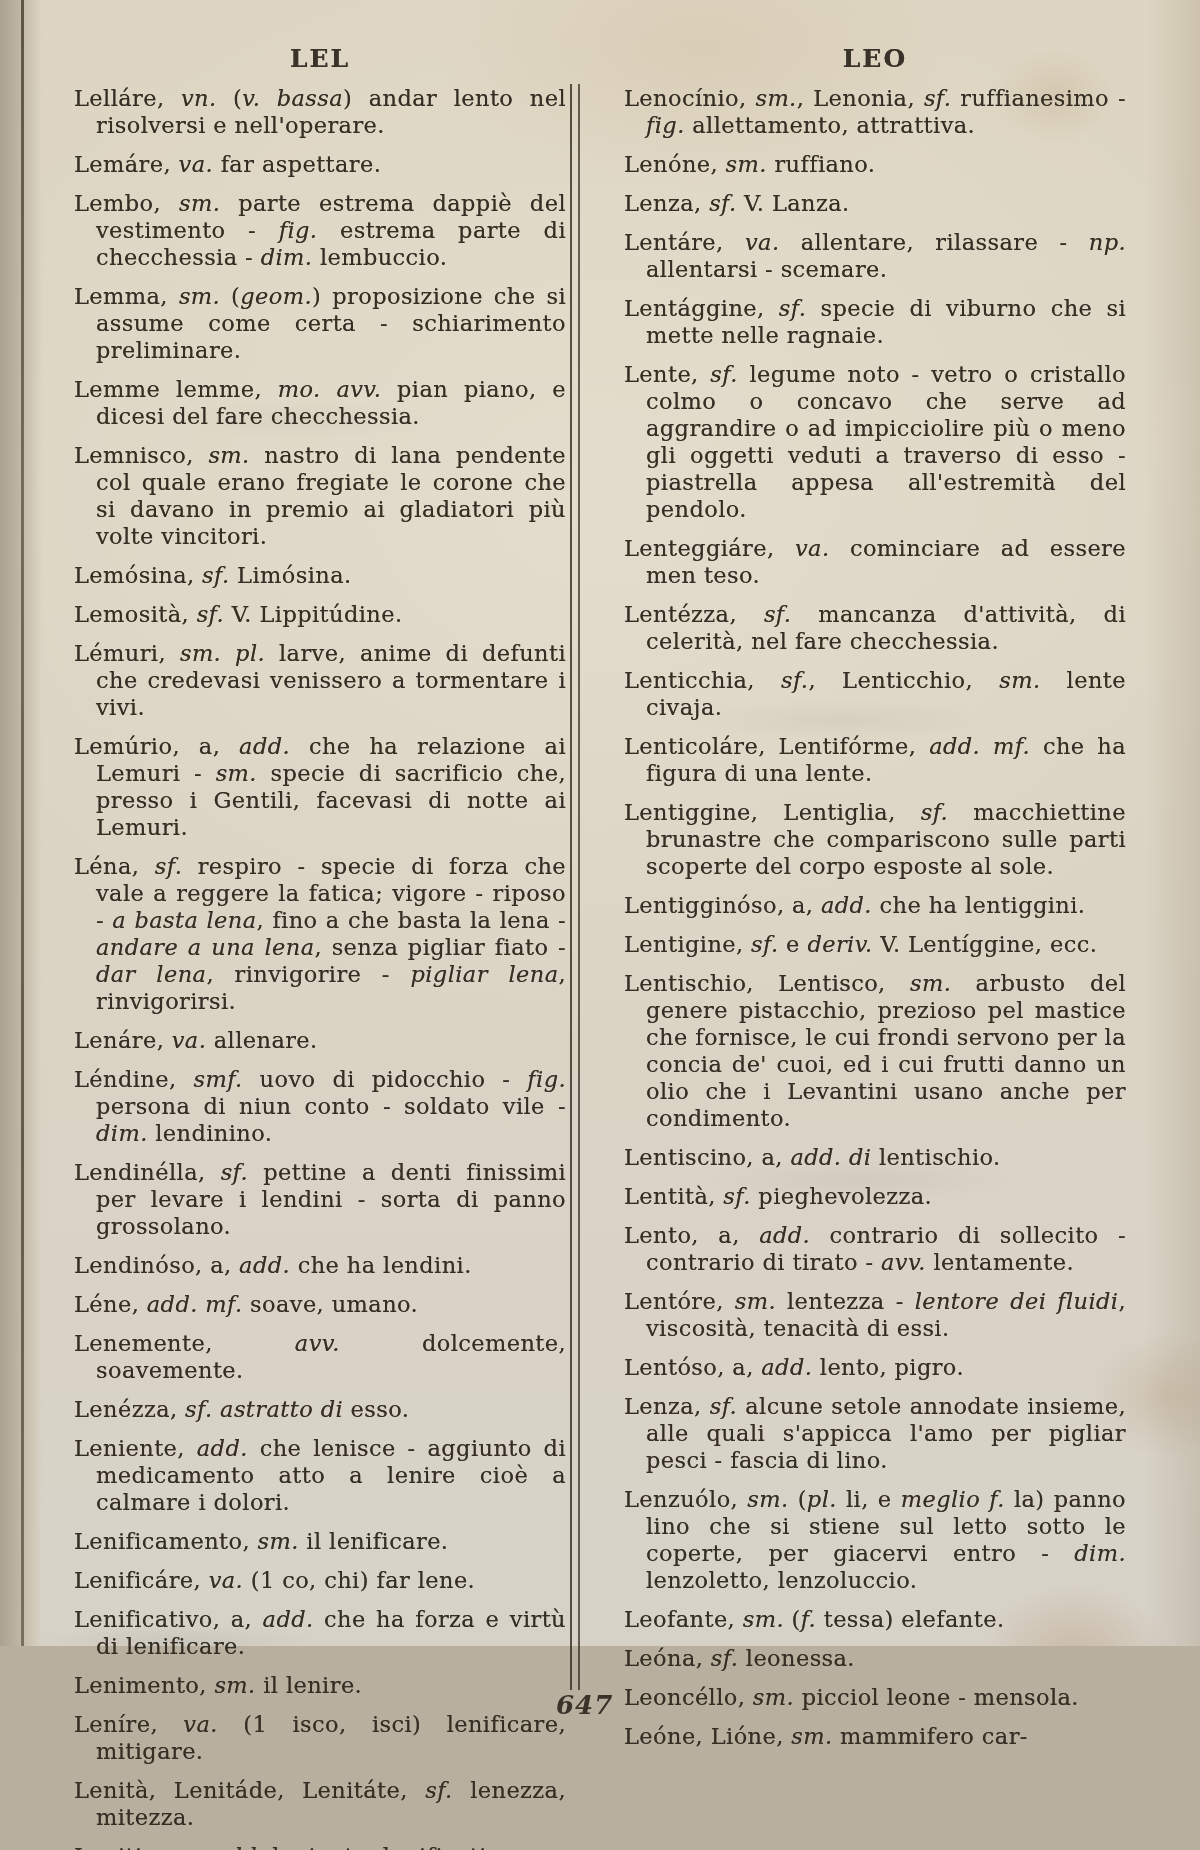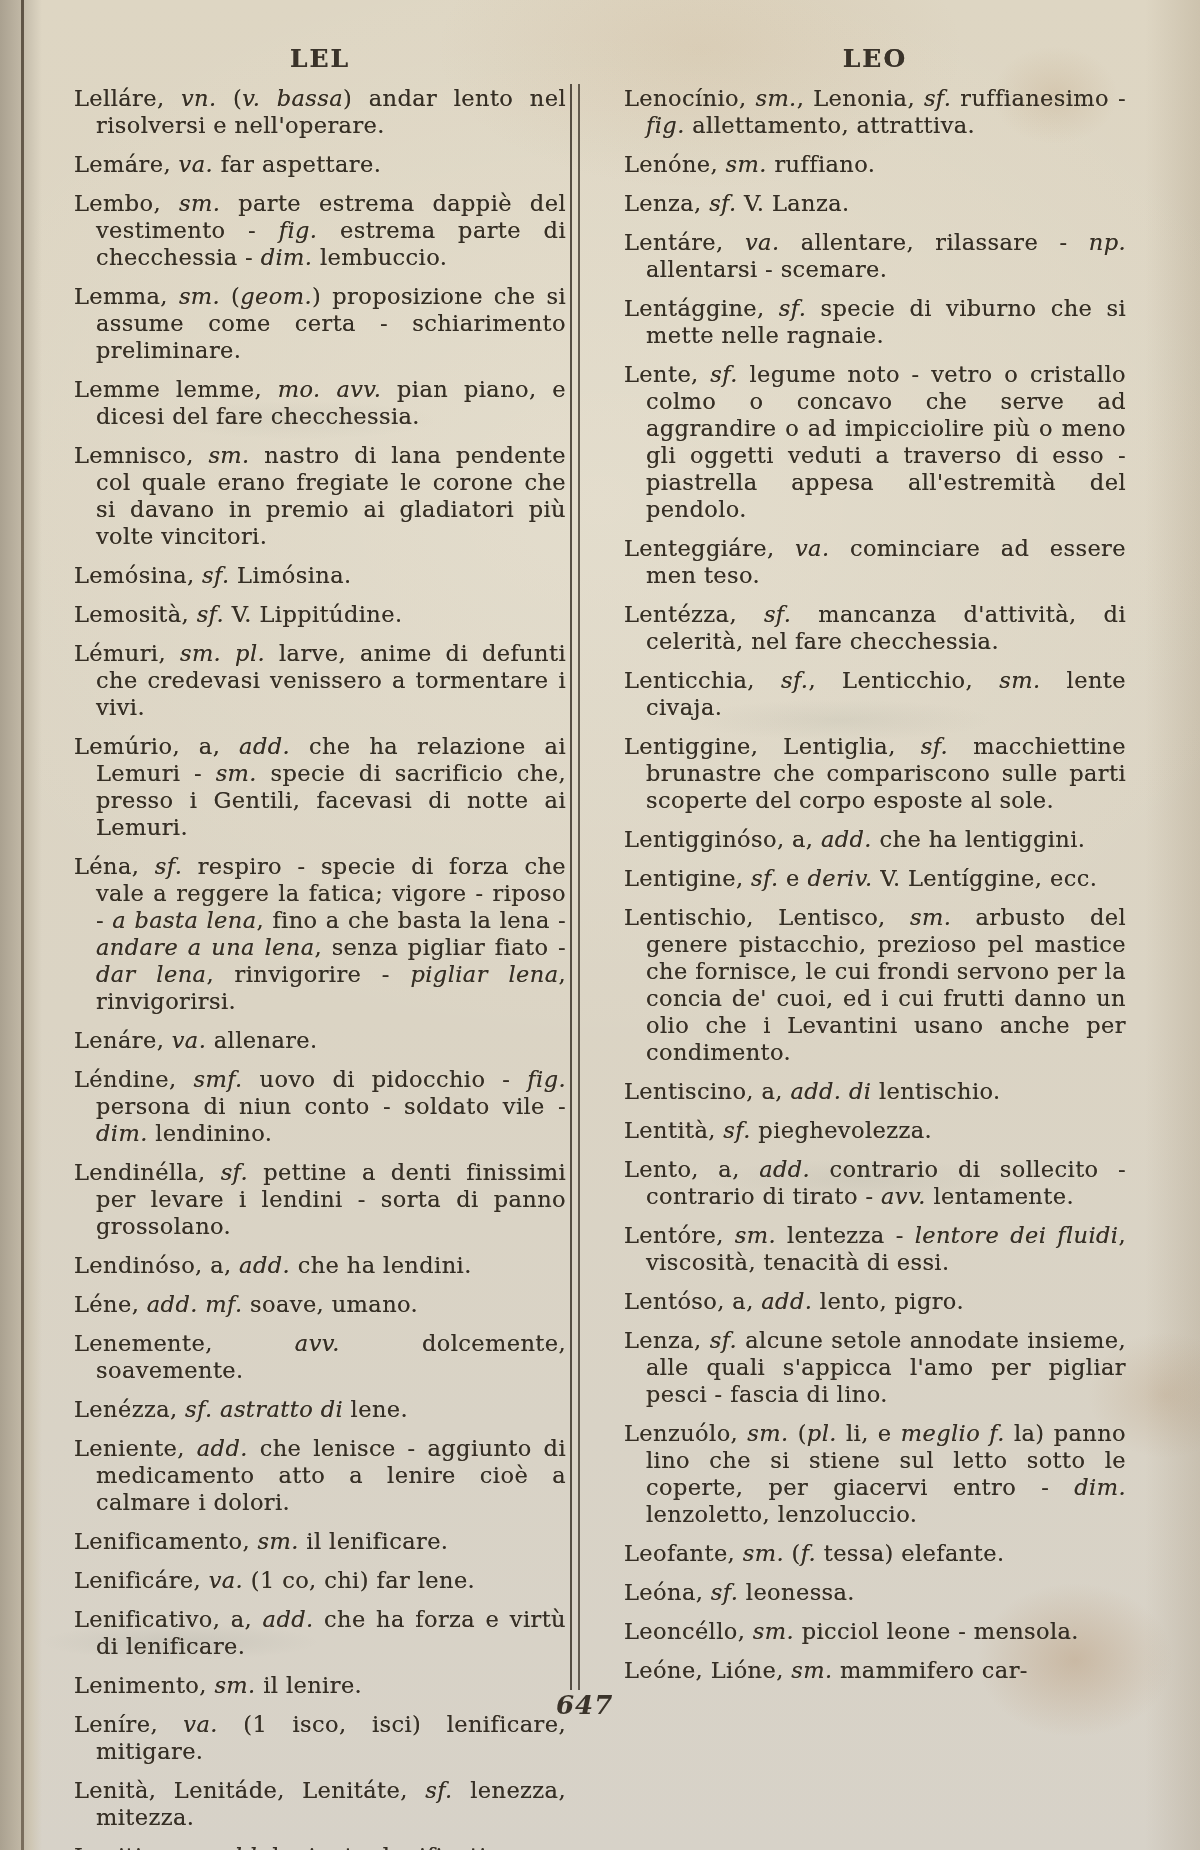--- a/index.html
+++ b/index.html
@@ -4,21 +4,21 @@
 <style>
   html, body { margin: 0; padding: 0; }
   body {
     width: 1200px; height: 1850px;
     background: #b8af9f;
     font-family: "DejaVu Serif", serif;
     overflow: hidden;
   }
   .page {
     position: relative;
-    width: 1200px; height: 1850px;
+    width: 1200px; height: 1646px;
     background:
       radial-gradient(ellipse 380px 200px at 700px 50px,  rgba(170,120,60,0.10), transparent 70%),
       radial-gradient(ellipse 140px 110px at 1075px 1660px, rgba(158,108,58,0.25), transparent 70%),
       radial-gradient(ellipse 110px 90px  at 1165px 1395px, rgba(150,102,52,0.16), transparent 70%),
       radial-gradient(ellipse 90px 70px   at 1055px 95px,   rgba(160,112,60,0.14), transparent 70%),
       radial-gradient(ellipse 900px 700px at 600px 500px,  rgba(255,252,240,0.20), transparent 80%),
       linear-gradient(270deg, rgba(125,105,75,0.18), rgba(125,105,75,0.0) 55px),
       linear-gradient(180deg, #ded6c3 0%, #dbd4c4 55%, #d7d2c8 100%);
     color: #332c22;
   }
@@ -108,21 +108,21 @@
         <p class="entry"><span>Lemosità, </span><span class="it">sf.</span><span> V. Lippitúdine.</span></p>
         <p class="entry"><span>Lémuri, </span><span class="it">sm. pl.</span><span> larve, anime di defunti che credevasi venissero a tormentare i vivi.</span></p>
         <p class="entry"><span>Lemúrio, a, </span><span class="it">add.</span><span> che ha relazione ai Lemuri - </span><span class="it">sm.</span><span> specie di sacrificio che, presso i Gentili, facevasi di notte ai Lemuri.</span></p>
         <p class="entry"><span>Léna, </span><span class="it">sf.</span><span> respiro - specie di forza che vale a reggere la fatica; vigore - riposo - </span><span class="it">a basta lena</span><span>, fino a che basta la lena - </span><span class="it">andare a una lena</span><span>, senza pigliar fiato - </span><span class="it">dar lena</span><span>, rinvigorire - </span><span class="it">pigliar lena</span><span>, rinvigorirsi.</span></p>
         <p class="entry"><span>Lenáre, </span><span class="it">va.</span><span> allenare.</span></p>
         <p class="entry"><span>Léndine, </span><span class="it">smf.</span><span> uovo di pidocchio - </span><span class="it">fig.</span><span> persona di niun conto - soldato vile - </span><span class="it">dim.</span><span> lendinino.</span></p>
         <p class="entry"><span>Lendinélla, </span><span class="it">sf.</span><span> pettine a denti finissimi per levare i lendini - sorta di panno grossolano.</span></p>
         <p class="entry"><span>Lendinóso, a, </span><span class="it">add.</span><span> che ha lendini.</span></p>
         <p class="entry"><span>Léne, </span><span class="it">add. mf.</span><span> soave, umano.</span></p>
         <p class="entry"><span>Lenemente, </span><span class="it">avv.</span><span> dolcemente, soavemente.</span></p>
-        <p class="entry"><span>Lenézza, </span><span class="it">sf.</span><span> </span><span class="it">astratto di</span><span> lene.</span></p>
+        <p class="entry"><span>Lenézza, </span><span class="it">sf.</span><span> </span><span class="it">astratto di</span><span> esso.</span></p>
         <p class="entry"><span>Leniente, </span><span class="it">add.</span><span> che lenisce - aggiunto di medicamento atto a lenire cioè a calmare i dolori.</span></p>
         <p class="entry"><span>Lenificamento, </span><span class="it">sm.</span><span> il lenificare.</span></p>
         <p class="entry"><span>Lenificáre, </span><span class="it">va.</span><span> (1 co, chi) far lene.</span></p>
         <p class="entry"><span>Lenificativo, a, </span><span class="it">add.</span><span> che ha forza e virtù di lenificare.</span></p>
         <p class="entry"><span>Lenimento, </span><span class="it">sm.</span><span> il lenire.</span></p>
         <p class="entry"><span>Leníre, </span><span class="it">va.</span><span> (1 isco, isci) lenificare, mitigare.</span></p>
         <p class="entry"><span>Lenità, Lenitáde, Lenitáte, </span><span class="it">sf.</span><span> lenezza, mitezza.</span></p>
         <p class="entry"><span>Lenitivo, a, </span><span class="it">add.</span><span> leniente, lenificativo.</span></p>
         <p class="entry"><span>Léno, a, </span><span class="it">add.</span><span> fiacco, spossato - pieghevole - liscio.</span></p>
       </div>
@@ -135,20 +135,21 @@
     <div class="entries">
         <p class="entry"><span>Lenocínio, </span><span class="it">sm.</span><span>, Lenonia, </span><span class="it">sf.</span><span> ruffianesimo - </span><span class="it">fig.</span><span> allettamento, attrattiva.</span></p>
         <p class="entry"><span>Lenóne, </span><span class="it">sm.</span><span> ruffiano.</span></p>
         <p class="entry"><span>Lenza, </span><span class="it">sf.</span><span> V. Lanza.</span></p>
         <p class="entry"><span>Lentáre, </span><span class="it">va.</span><span> allentare, rilassare - </span><span class="it">np.</span><span> allentarsi - scemare.</span></p>
         <p class="entry"><span>Lentággine, </span><span class="it">sf.</span><span> specie di viburno che si mette nelle ragnaie.</span></p>
         <p class="entry"><span>Lente, </span><span class="it">sf.</span><span> legume noto - vetro o cristallo colmo o concavo che serve ad aggrandire o ad impicciolire più o meno gli oggetti veduti a traverso di esso - piastrella appesa all'estremità del pendolo.</span></p>
         <p class="entry"><span>Lenteggiáre, </span><span class="it">va.</span><span> cominciare ad essere men teso.</span></p>
         <p class="entry"><span>Lentézza, </span><span class="it">sf.</span><span> mancanza d'attività, di celerità, nel fare checchessia.</span></p>
         <p class="entry"><span>Lenticchia, </span><span class="it">sf.</span><span>, Lenticchio, </span><span class="it">sm.</span><span> lente civaja.</span></p>
+        <p class="entry"><span>Lenticoláre, Lentifórme, </span><span class="it">add. mf.</span><span> che ha figura di una lente.</span></p>
         <p class="entry"><span>Lentiggine, Lentiglia, </span><span class="it">sf.</span><span> macchiettine brunastre che compariscono sulle parti scoperte del corpo esposte al sole.</span></p>
         <p class="entry"><span>Lentigginóso, a, </span><span class="it">add.</span><span> che ha lentiggini.</span></p>
         <p class="entry"><span>Lentigine, </span><span class="it">sf.</span><span> e </span><span class="it">deriv.</span><span> V. Lentíggine, ecc.</span></p>
         <p class="entry"><span>Lentischio, Lentisco, </span><span class="it">sm.</span><span> arbusto del genere pistacchio, prezioso pel mastice che fornisce, le cui frondi servono per la concia de' cuoi, ed i cui frutti danno un olio che i Levantini usano anche per condimento.</span></p>
         <p class="entry"><span>Lentiscino, a, </span><span class="it">add.</span><span> </span><span class="it">di</span><span> lentischio.</span></p>
         <p class="entry"><span>Lentità, </span><span class="it">sf.</span><span> pieghevolezza.</span></p>
         <p class="entry"><span>Lento, a, </span><span class="it">add.</span><span> contrario di sollecito - contrario di tirato - </span><span class="it">avv.</span><span> lentamente.</span></p>
         <p class="entry"><span>Lentóre, </span><span class="it">sm.</span><span> lentezza - </span><span class="it">lentore dei fluidi</span><span>, viscosità, tenacità di essi.</span></p>
         <p class="entry"><span>Lentóso, a, </span><span class="it">add.</span><span> lento, pigro.</span></p>
         <p class="entry"><span>Lenza, </span><span class="it">sf.</span><span> alcune setole annodate insieme, alle quali s'appicca l'amo per pigliar pesci - fascia di lino.</span></p>

